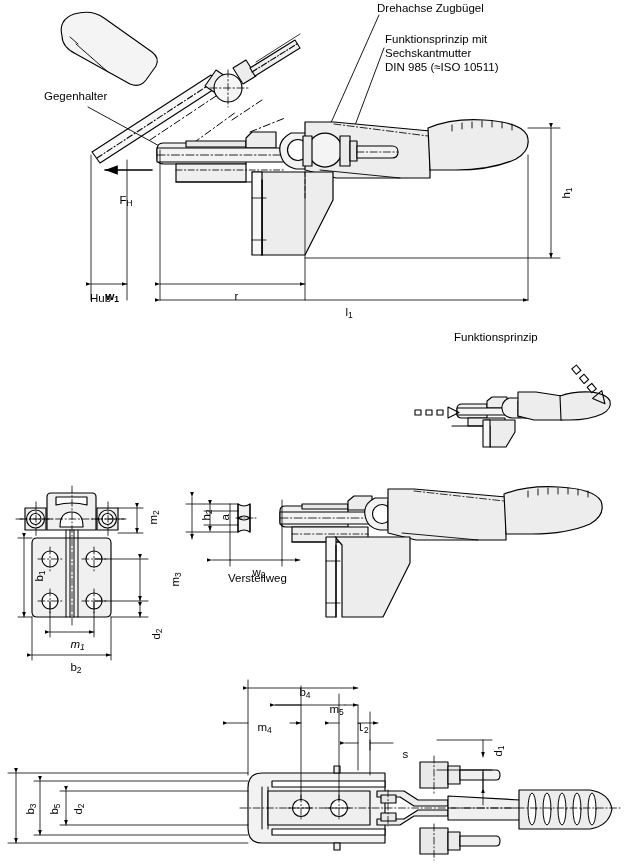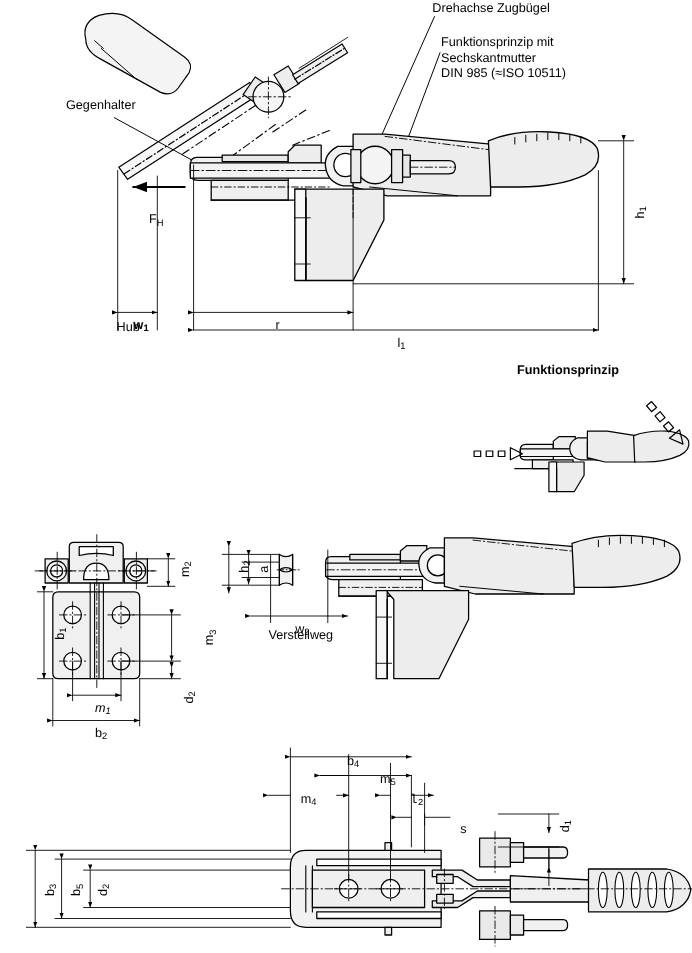--- a/index.html
+++ b/index.html
@@ -1,21 +1,21 @@
 <!DOCTYPE html>
 <html><head>
 <meta charset="utf-8">
 <style>
   html,body{margin:0;padding:0;background:#ffffff;}
   body{width:629px;height:866px;position:relative;overflow:hidden;
        font-family:"Liberation Sans",sans-serif;color:#000;}
-  #root{position:absolute;left:16px;top:0;width:529px;height:866px;}
+  #root{position:absolute;left:0;top:0;width:529px;height:866px;}
   svg.layer{position:absolute;left:0;top:0;width:629px;height:866px;}
   .lbl{position:absolute;font-size:11.5px;line-height:13.5px;color:#000;white-space:pre;}
-  .lbl.bold{font-weight:bold;}
+  .lbl.bold{font-weight:normal;}
   .lbl sub{font-size:8.5px;vertical-align:-2px;}
   .rot{transform:rotate(-90deg);transform-origin:left top;}
 </style>
 </head>
 <body>
 
 <div id="root">
 
 <svg class="layer" viewBox="0 0 629 866">
   <defs>

